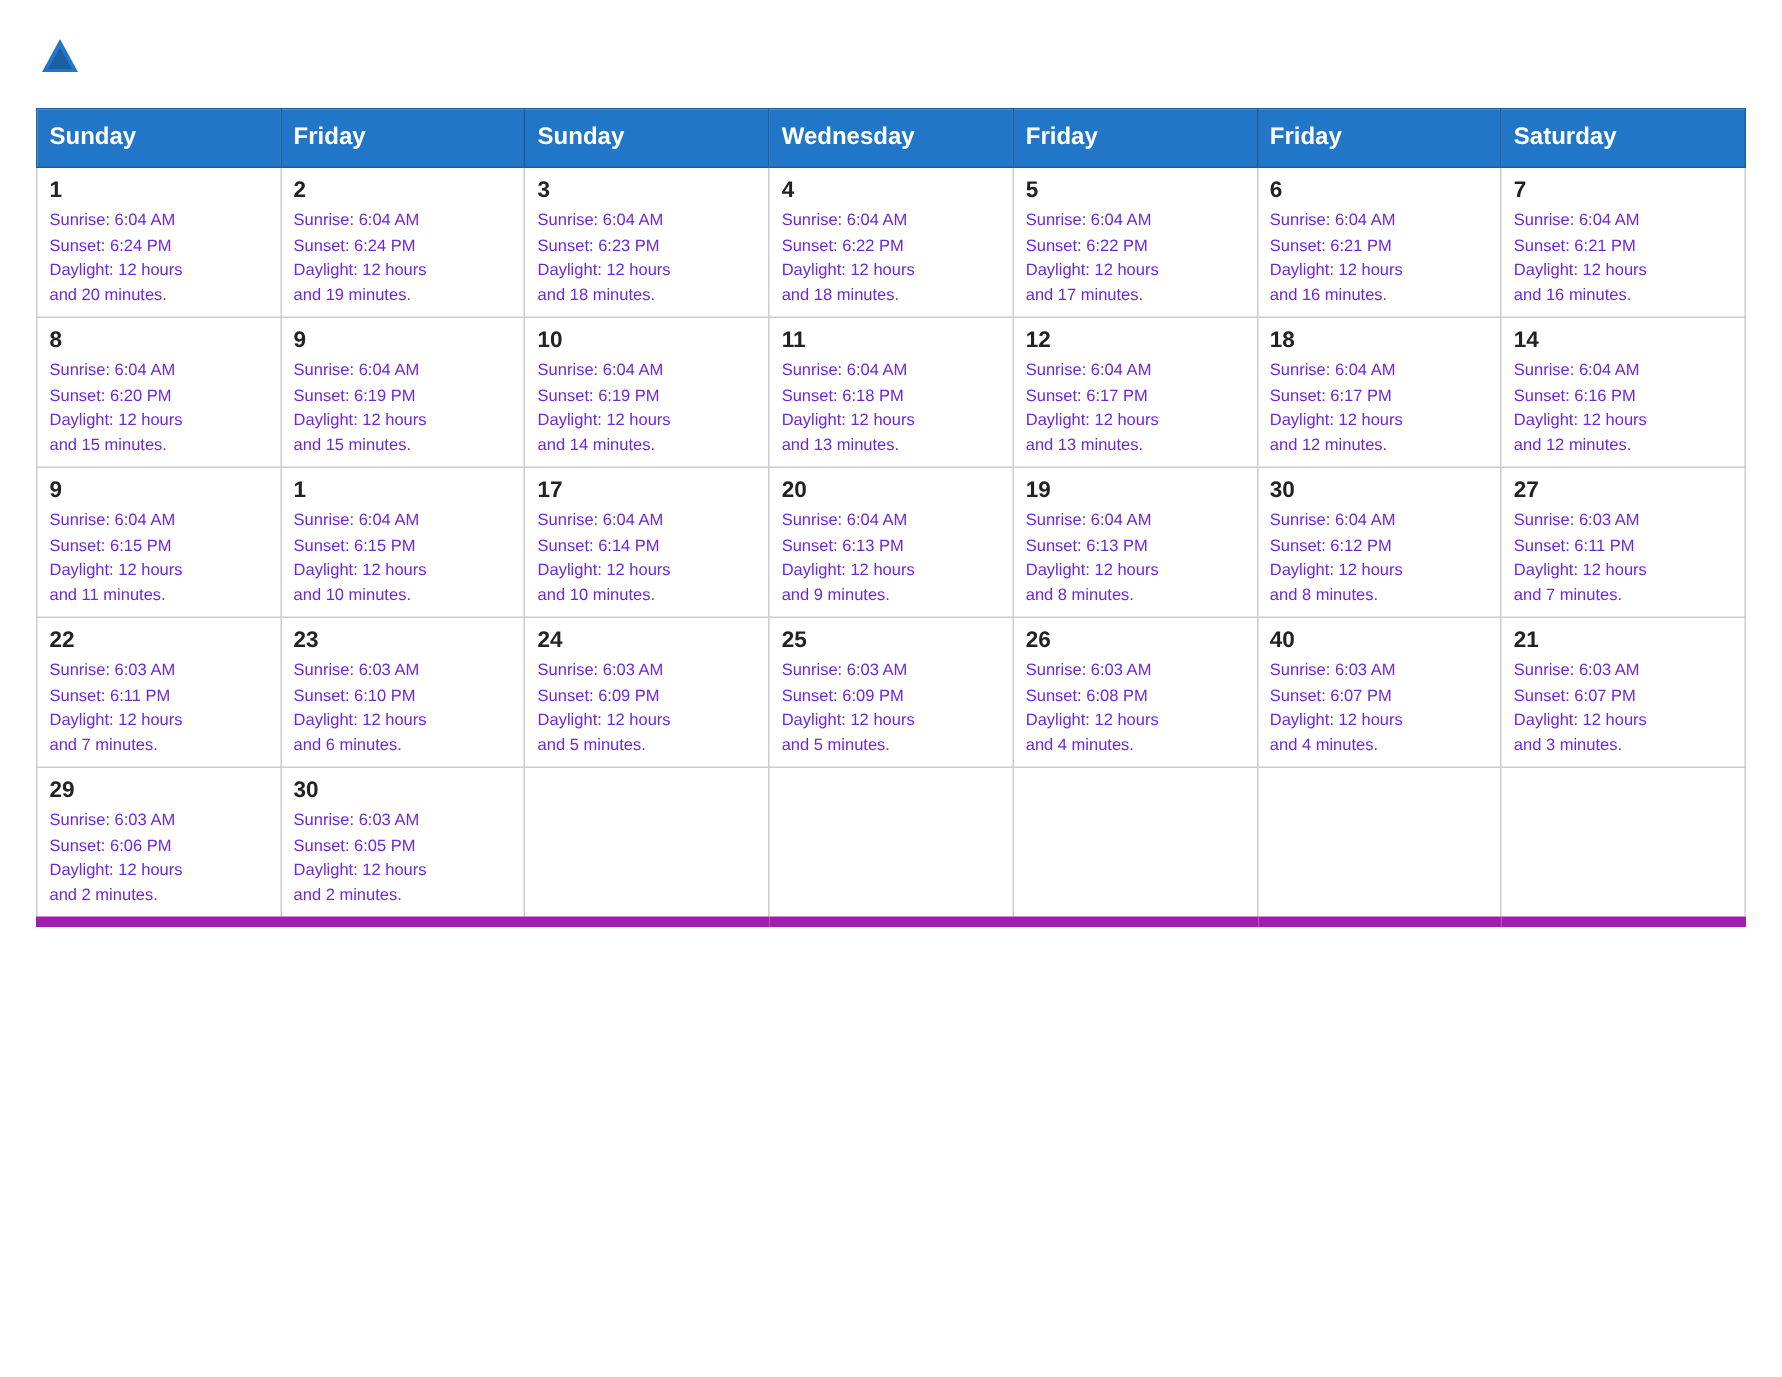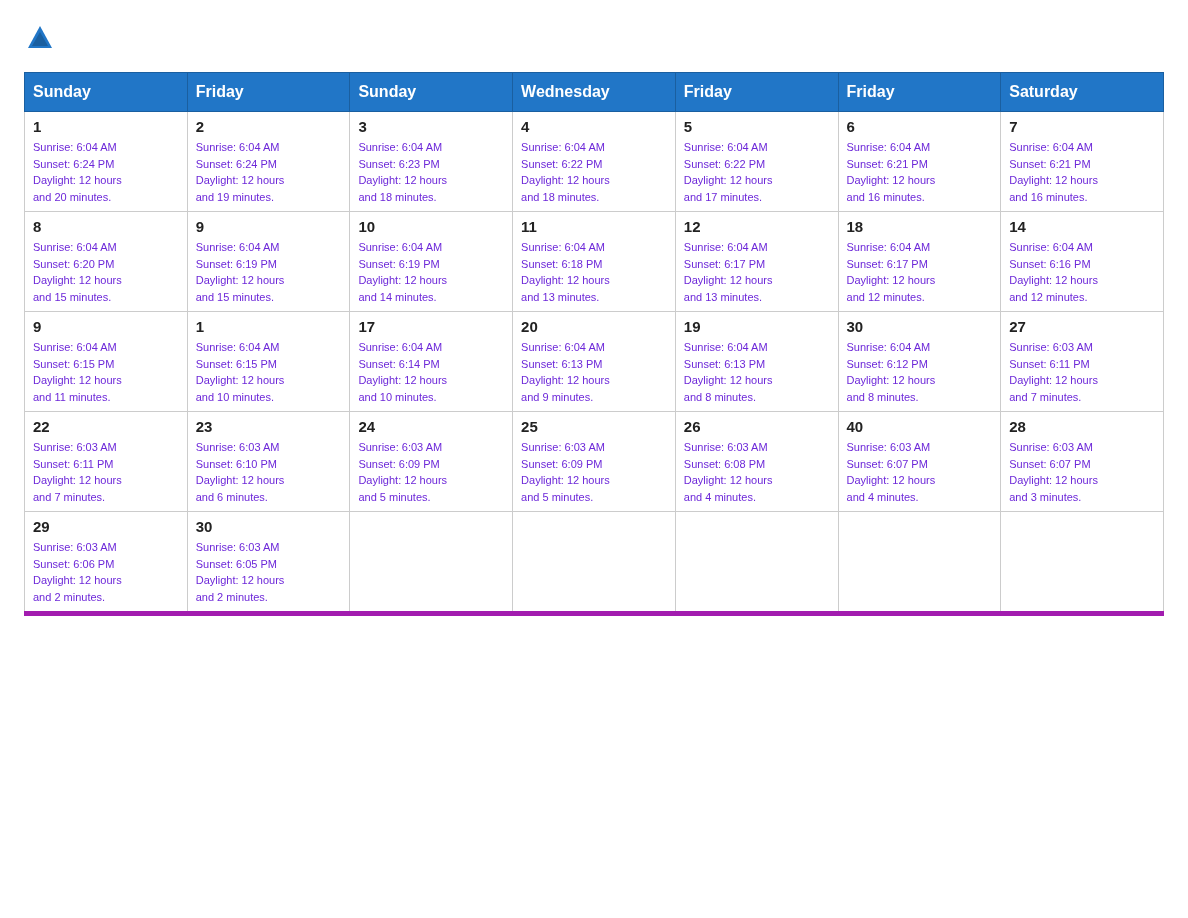--- a/index.html
+++ b/index.html
@@ -79,21 +79,21 @@
       color: #222;
       display: block;
       margin-bottom: 4px;
     }
     .day-info {
       font-size: 11px;
       line-height: 1.5;
       color: #6d28d9;
     }
     .calendar tr:last-child td {
-      border-bottom: 5px solid #a21caf;
+      border-bottom: 7px solid #a21caf;
       margin-top: 16px;
     }
     .empty-cell {
       background: #fff;
     }
   </style>
 </head>
 <body>
 
 <div class="header">
@@ -368,21 +368,21 @@
         <td>
         <span class="day-number">40</span>
         <div class="day-info">
           Sunrise: 6:03 AM<br>
           Sunset: 6:07 PM<br>
           Daylight: 12 hours<br>
           and 4 minutes.
         </div>
       </td>
         <td>
-        <span class="day-number">28</span>
+        <span class="day-number">21</span>
         <div class="day-info">
           Sunrise: 6:03 AM<br>
           Sunset: 6:07 PM<br>
           Daylight: 12 hours<br>
           and 3 minutes.
         </div>
       </td>
       </tr>
       <tr>
         <td>

